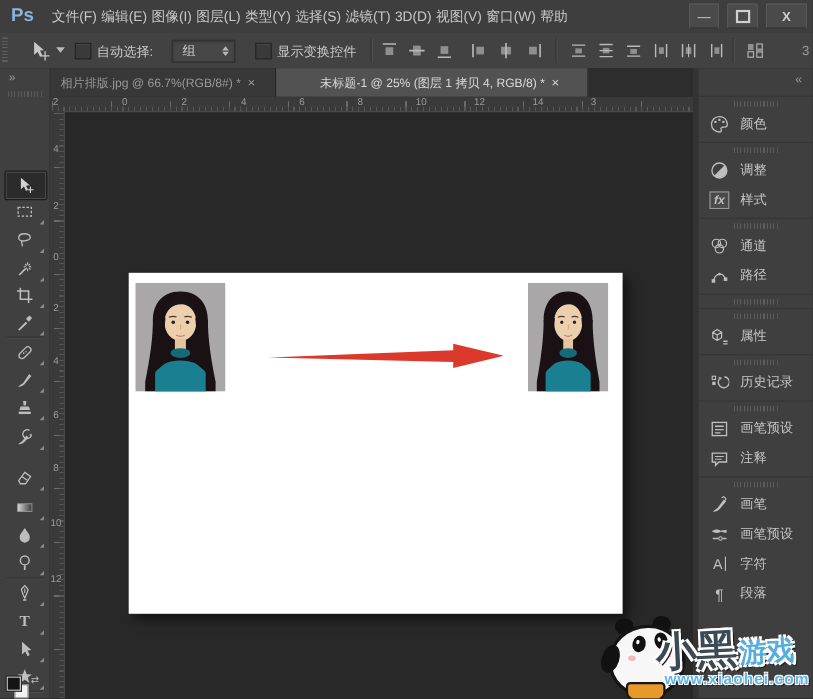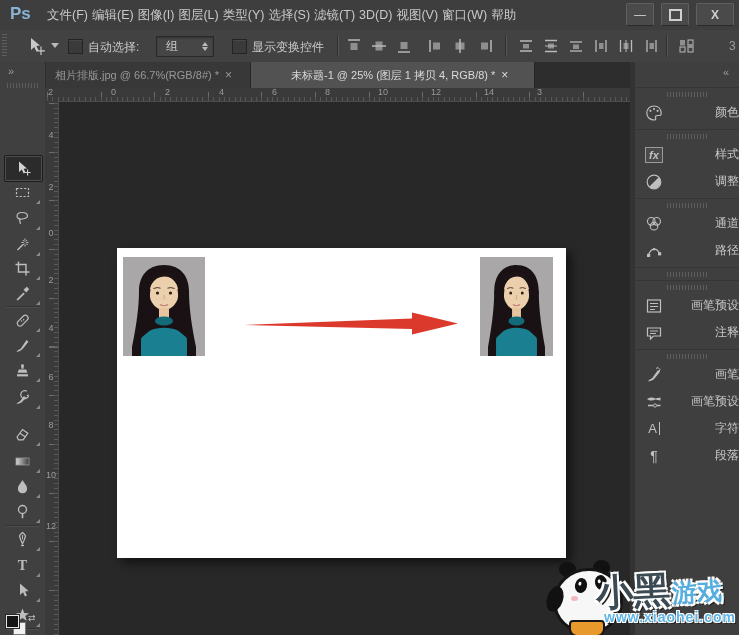--- a/index.html
+++ b/index.html
@@ -73,21 +73,21 @@
   .vnum{position:absolute;left:1px;width:10px;font-size:9px;color:#9b9b9b;line-height:9px;word-break:break-all;text-align:center;}
   .canvas{left:117px;top:248px;width:449px;height:310px;background:#ffffff;box-shadow:5px 5px 9px rgba(0,0,0,.55);}
   .photo{position:absolute;}
   
   .rpanel{left:630px;top:62px;width:109px;height:573px;background:#3f3f3f;border-left:5px solid #333333;box-sizing:border-box;}
   .rphead{height:22px;position:relative;}
   .rphead .chev{position:absolute;right:11px;top:4px;}
   .pgroup{border-top:1px solid #353535;margin-top:3px;padding-top:2px;}
   .pgrip{width:40px;height:5px;margin:2px auto 2px auto;
      background:repeating-linear-gradient(90deg,#5e5e5e 0 1px,transparent 1px 3px);}
-  .prow{height:27px;display:flex;align-items:center;cursor:default;justify-content:space-between;}
+  .prow{height:27px;display:flex;align-items:center;cursor:default;}
   .prow .picon{width:20px;height:18px;margin-left:9px;display:flex;align-items:center;justify-content:center;}
   .prow .plabel{font-size:12px;color:#c6c6c6;margin-left:9px;white-space:nowrap;}
   .fxbox{font-size:11px;font-style:italic;font-weight:bold;color:#c0c0c0;border:1px solid #9a9a9a;
          width:16px;height:14px;display:flex;align-items:center;justify-content:center;background:#4a4a4a;}
   .chglyph{font-size:13px;color:#c0c0c0;border-right:1px solid #c0c0c0;padding-right:2px;line-height:13px;}
   .pglyph{font-size:14px;color:#c0c0c0;}
   
   .wm{pointer-events:none;}
   .panda{left:545px;top:560px;width:84px;height:76px;}
   .p-ear{position:absolute;width:17px;height:15px;background:#111;border-radius:50%;}
@@ -478,32 +478,32 @@
           </svg>
         </span>
       <span class="plabel">颜色</span>
     </div>
   </div>
 
   <div class="pgroup">
     <div class="pgrip"></div>
     <div class="prow">
       <span class="picon">
-          <span class="fxbox">fx</span>
-        </span>
-      <span class="plabel">样式</span>
-    </div>
-    <div class="prow">
-      <span class="picon">
         <svg width="18" height="18" viewBox="0 0 18 18">
             <circle cx="9" cy="9" r="6.8" fill="none" stroke="#bfbfbf" stroke-width="1.2"></circle>
             <path d="M4.2,13.8 A6.8,6.8 0 0 0 13.8,4.2 Z" fill="#bfbfbf"></path>
           </svg>
         </span>
       <span class="plabel">调整</span>
+    </div>
+    <div class="prow">
+      <span class="picon">
+          <span class="fxbox">fx</span>
+        </span>
+      <span class="plabel">样式</span>
     </div>
   </div>
 
   <div class="pgroup">
     <div class="pgrip"></div>
     <div class="prow">
       <span class="picon">
         <svg width="18" height="18" viewBox="0 0 18 18">
             <circle cx="6.3" cy="6.3" r="3.8" fill="none" stroke="#bfbfbf" stroke-width="1.1"></circle>
             <circle cx="11.7" cy="6.3" r="3.8" fill="none" stroke="#bfbfbf" stroke-width="1.1"></circle>
@@ -522,21 +522,47 @@
           </svg>
         </span>
       <span class="plabel">路径</span>
     </div>
   </div>
 
   <div class="pgroup">
     <div class="pgrip"></div>
   </div>
 
-
+  <div class="pgroup">
+    <div class="pgrip"></div>
+    <div class="prow">
+      <span class="picon">
+        <svg width="18" height="18" viewBox="0 0 18 18">
+            <path d="M3,5 L7,2.5 L11,5 L7,7.5 Z M3,5 V10 L7,12.5 M11,5 V10 L7,12.5 M7,7.5 V12.5" fill="none" stroke="#bfbfbf" stroke-width="1.1"></path>
+            <path d="M12.5,13.2 h4 M12.5,15.6 h4" stroke="#bfbfbf" stroke-width="1.3"></path>
+          </svg>
+        </span>
+      <span class="plabel">属性</span>
+    </div>
+  </div>
+
+  <div class="pgroup">
+    <div class="pgrip"></div>
+    <div class="prow">
+      <span class="picon">
+        <svg width="18" height="18" viewBox="0 0 18 18">
+            <rect x="2.5" y="3" width="3" height="3" fill="none" stroke="#bfbfbf"></rect>
+            <rect x="2.5" y="8" width="3" height="3" fill="#bfbfbf"></rect>
+            <path d="M13.5,3.5 a5,5 0 1 1 -4.5,2" fill="none" stroke="#bfbfbf" stroke-width="1.2"></path>
+            <path d="M8,3.5 l1.5,3 l2,-2.2 Z" fill="#bfbfbf"></path>
+          </svg>
+        </span>
+      <span class="plabel">历史记录</span>
+    </div>
+  </div>
 
   <div class="pgroup">
     <div class="pgrip"></div>
     <div class="prow">
       <span class="picon">
         <svg width="18" height="18" viewBox="0 0 18 18">
             <rect x="2.5" y="3" width="13" height="12" fill="none" stroke="#bfbfbf" stroke-width="1.2"></rect>
             <path d="M5,6.5 h8 M5,9.5 h8 M5,12.5 h5" stroke="#bfbfbf" stroke-width="1.2"></path>
           </svg>
         </span>

